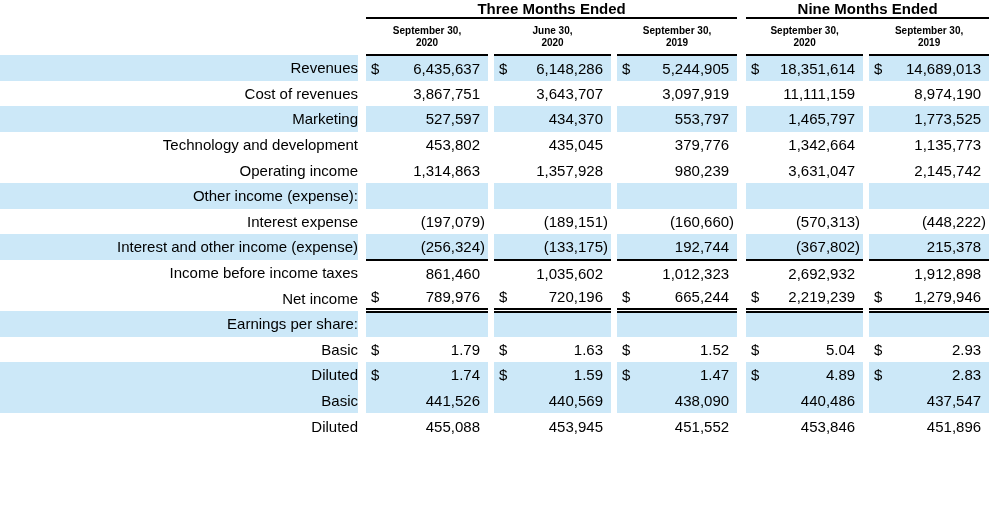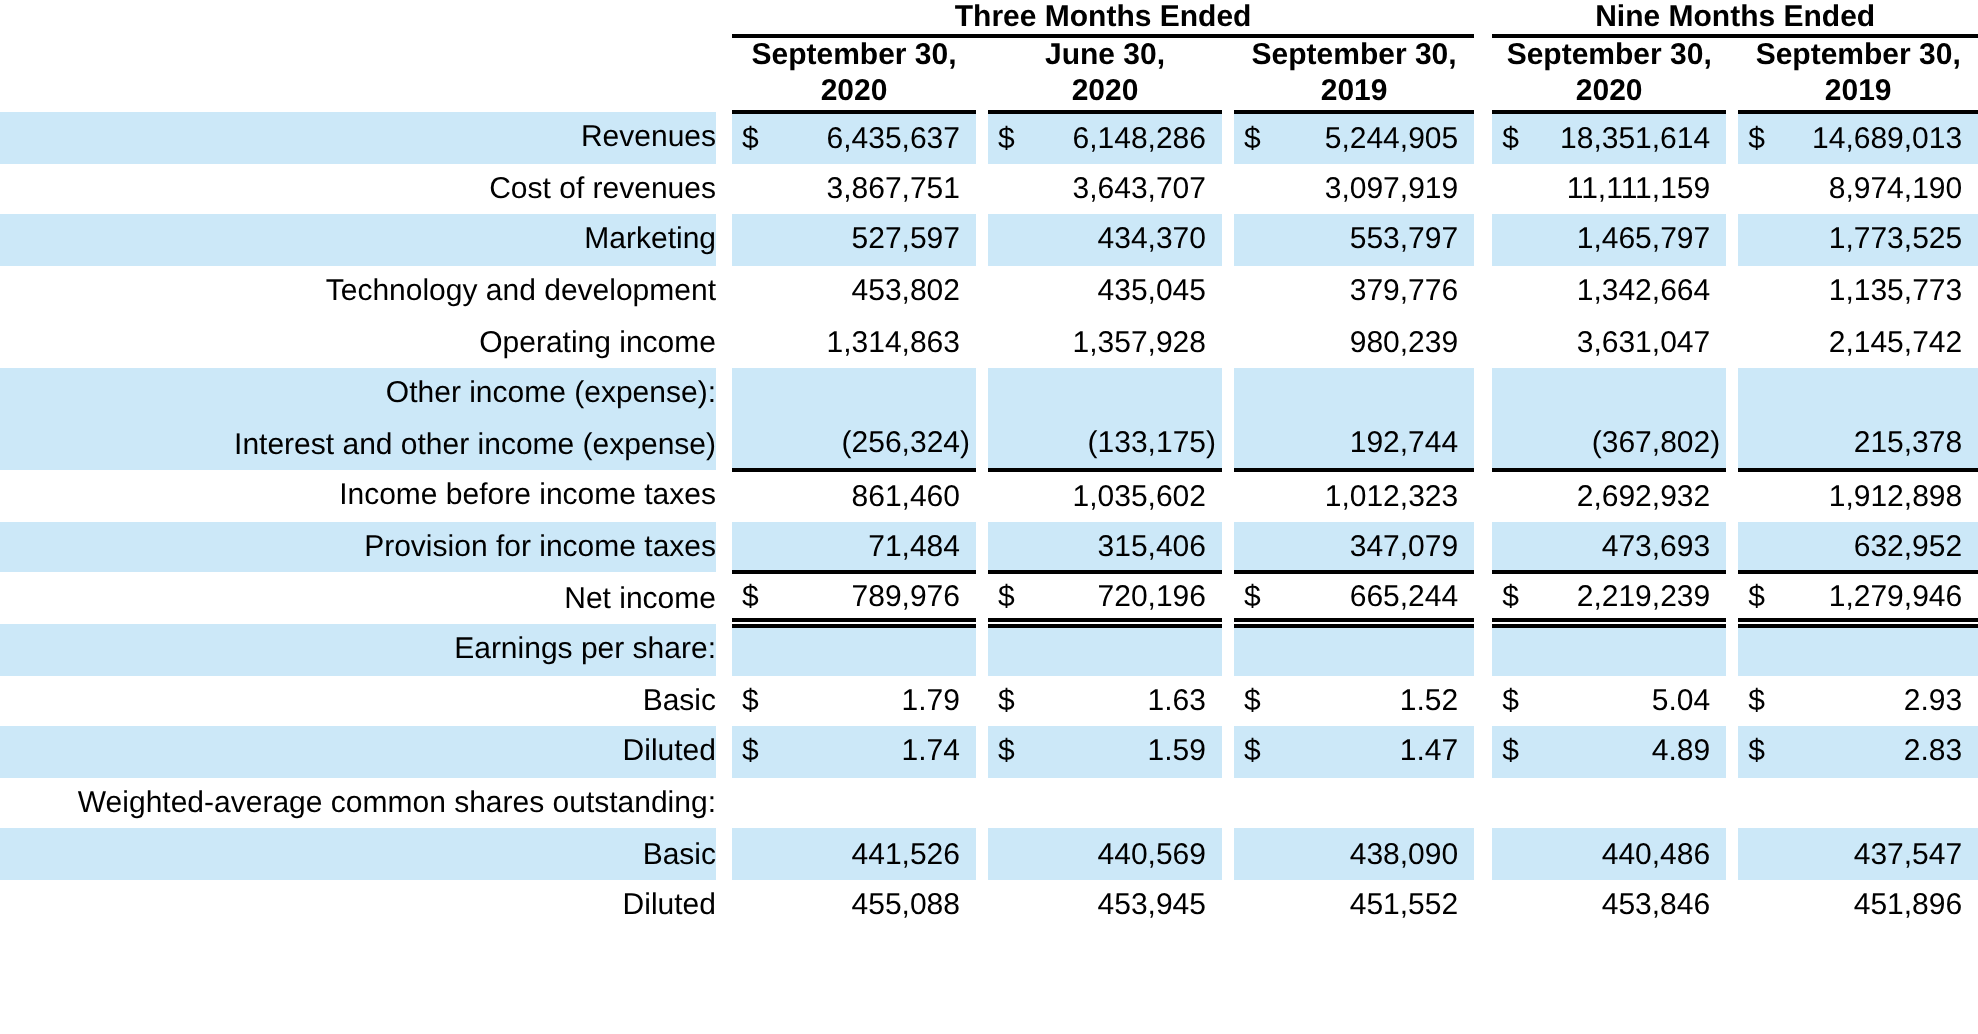--- a/index.html
+++ b/index.html
@@ -9,21 +9,21 @@
   }
   table{border-collapse:collapse;table-layout:fixed;width:989px;}
   td{box-sizing:border-box;font-size:15px;white-space:nowrap;overflow:hidden;padding:0;}
 
   
   .group-h{
     font-weight:bold;text-align:center;font-size:15px;
     border-bottom:2px solid #000;height:18px;vertical-align:top;
   }
   .date-h{
-    font-weight:bold;text-align:center;font-size:15px;line-height:1.2;
+    font-weight:bold;text-align:center;font-size:10px;line-height:1.2;
     border-bottom:2px solid #000;height:37px;vertical-align:middle;
   }
   .head-blank{background:#fff;}
 
   
   tbody td{height:25.6px;vertical-align:middle;}
   tr.shade td:not(.sp){background:#CCE8F8;}
   td.sp{background:#fff;}
 
   .label{text-align:right;padding-left:4px;}
@@ -181,20 +181,38 @@
         <td class="sp"></td>
         <td class="cur"></td>
         <td class="val"></td>
         <td class="sp"></td>
         <td class="cur"></td>
         <td class="val"></td>
         <td class="sp"></td>
         <td class="cur"></td>
         <td class="val"></td>
       </tr>
+      <tr>
+        <td class="label indent">Interest expense</td>
+        <td class="sp"></td>
+        <td class="cur"></td>
+        <td class="val neg">(197,079)</td>
+        <td class="sp"></td>
+        <td class="cur"></td>
+        <td class="val neg">(189,151)</td>
+        <td class="sp"></td>
+        <td class="cur"></td>
+        <td class="val neg">(160,660)</td>
+        <td class="sp"></td>
+        <td class="cur"></td>
+        <td class="val neg">(570,313)</td>
+        <td class="sp"></td>
+        <td class="cur"></td>
+        <td class="val neg">(448,222)</td>
+      </tr>
       <tr class="shade">
         <td class="label indent">Interest and other income (expense)</td>
         <td class="sp"></td>
         <td class="cur bb"></td>
         <td class="val bb neg">(256,324)</td>
         <td class="sp"></td>
         <td class="cur bb"></td>
         <td class="val bb neg">(133,175)</td>
         <td class="sp"></td>
         <td class="cur bb"></td>
@@ -217,38 +235,20 @@
         <td class="sp"></td>
         <td class="cur"></td>
         <td class="val">1,012,323</td>
         <td class="sp"></td>
         <td class="cur"></td>
         <td class="val">2,692,932</td>
         <td class="sp"></td>
         <td class="cur"></td>
         <td class="val">1,912,898</td>
       </tr>
-      <tr class="shade">
-        <td class="label">Provision for income taxes</td>
-        <td class="sp"></td>
-        <td class="cur bb"></td>
-        <td class="val bb">71,484</td>
-        <td class="sp"></td>
-        <td class="cur bb"></td>
-        <td class="val bb">315,406</td>
-        <td class="sp"></td>
-        <td class="cur bb"></td>
-        <td class="val bb">347,079</td>
-        <td class="sp"></td>
-        <td class="cur bb"></td>
-        <td class="val bb">473,693</td>
-        <td class="sp"></td>
-        <td class="cur bb"></td>
-        <td class="val bb">632,952</td>
-      </tr>
       <tr>
         <td class="label">Net income</td>
         <td class="sp"></td>
         <td class="cur bbd">$</td>
         <td class="val bbd">789,976</td>
         <td class="sp"></td>
         <td class="cur bbd">$</td>
         <td class="val bbd">720,196</td>
         <td class="sp"></td>
         <td class="cur bbd">$</td>
@@ -306,38 +306,20 @@
         <td class="val">1.59</td>
         <td class="sp"></td>
         <td class="cur">$</td>
         <td class="val">1.47</td>
         <td class="sp"></td>
         <td class="cur">$</td>
         <td class="val">4.89</td>
         <td class="sp"></td>
         <td class="cur">$</td>
         <td class="val">2.83</td>
-      </tr>
-      <tr>
-        <td class="label">Weighted-average common shares outstanding:</td>
-        <td class="sp"></td>
-        <td class="cur"></td>
-        <td class="val"></td>
-        <td class="sp"></td>
-        <td class="cur"></td>
-        <td class="val"></td>
-        <td class="sp"></td>
-        <td class="cur"></td>
-        <td class="val"></td>
-        <td class="sp"></td>
-        <td class="cur"></td>
-        <td class="val"></td>
-        <td class="sp"></td>
-        <td class="cur"></td>
-        <td class="val"></td>
       </tr>
       <tr class="shade">
         <td class="label indent">Basic</td>
         <td class="sp"></td>
         <td class="cur"></td>
         <td class="val">441,526</td>
         <td class="sp"></td>
         <td class="cur"></td>
         <td class="val">440,569</td>
         <td class="sp"></td>

